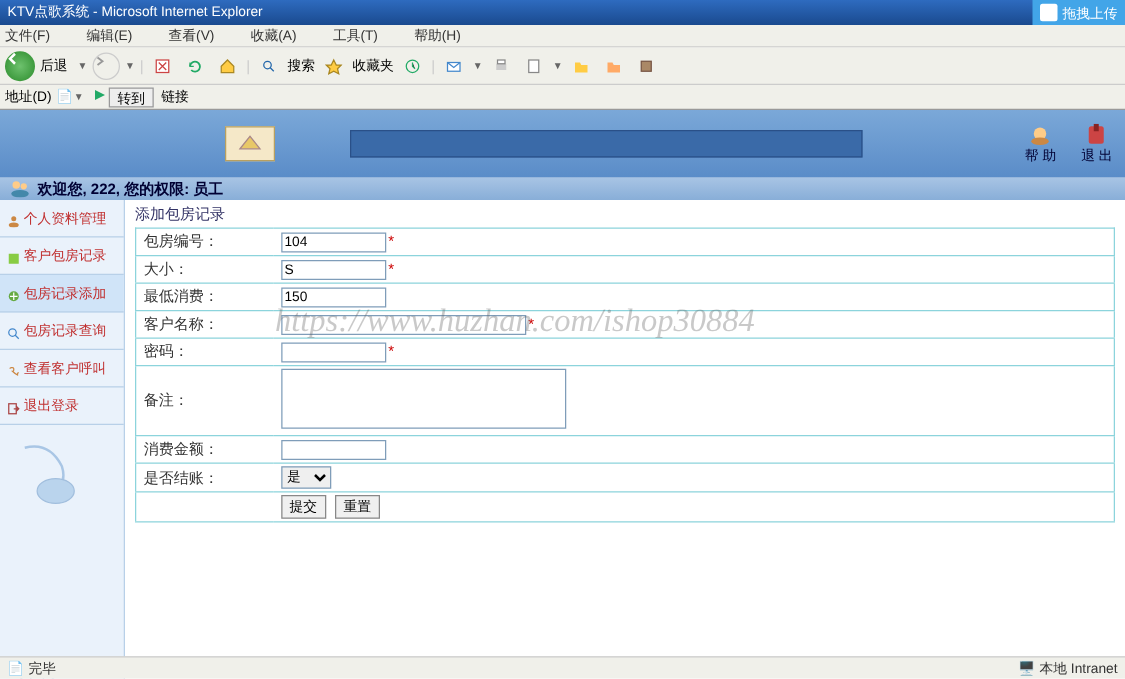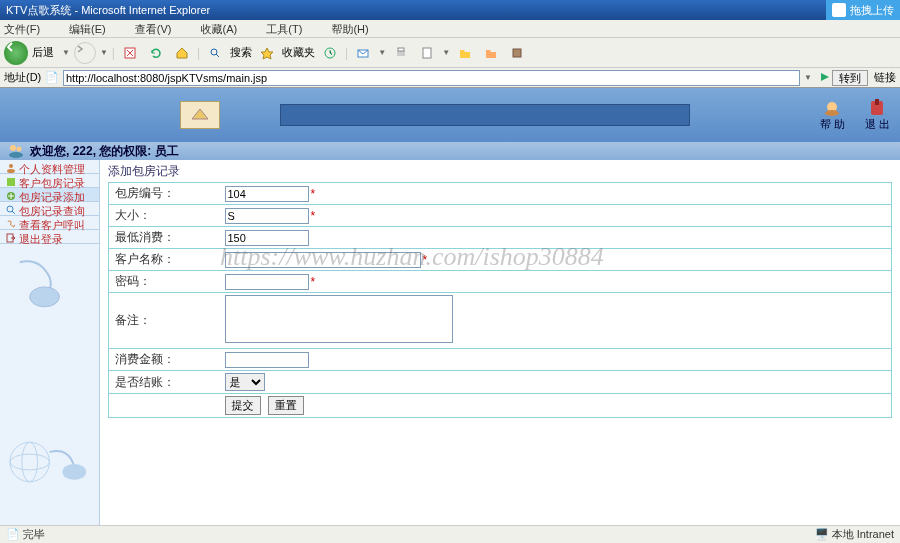--- a/index.html
+++ b/index.html
@@ -26,21 +26,21 @@
 .banner-link .ico { width: 24px; height: 18px; margin: 0 auto; }
 
 
 .welcome { background: linear-gradient(#a8c4e4, #88aed8); height: 18px; line-height: 18px; padding: 0 8px; color: #003; font-size: 12px; font-weight: bold; display: flex; align-items: center; gap: 6px; }
 .welcome .usr-ico { width: 16px; height: 14px; }
 
 
 .main { display: flex; height: calc(100% - 20px - 18px - 30px - 20px - 36px - 18px - 18px); }
 .sidebar { width: 100px; background: #eaf2fb; border-right: 1px solid #b8d0e8; }
 .side-hdr { background: linear-gradient(#4a8ad8, #2a6ab8); color: #fff; text-align: center; height: 22px; line-height: 22px; font-size: 12px; font-weight: bold; border: 1px solid #2a5a98; }
-.side-item { height: 14px; line-height: 18px; padding: 0 6px; border-bottom: 1px solid #b8d0e8; color: #c03030; font-size: 11px; display: flex; align-items: flex-start; gap: 3px; cursor: pointer; }
+.side-item { height: 30px; line-height: 18px; padding: 0 6px; border-bottom: 1px solid #b8d0e8; color: #c03030; font-size: 11px; display: flex; align-items: center; gap: 3px; cursor: pointer; }
 .side-item.active { background: #d0e4f8; }
 .side-item .si-ico { width: 10px; height: 10px; }
 .side-deco { margin-top: 8px; height: 60px; position: relative; }
 .side-deco svg { width: 100%; height: 100%; opacity: 0.5; }
 
 
 .content { flex: 1; padding: 0; }
 .content-title { height: 22px; line-height: 22px; padding: 0 8px; color: #336; font-size: 12px; }
 .form-tbl { width: calc(100% - 16px); margin: 0 8px; border-collapse: collapse; border: 1px solid #8cd4dc; padding-left: 30px; }
 .form-tbl tr { border-bottom: 1px solid #8cd4dc; }
@@ -169,21 +169,20 @@
   <span class="tb-btn">
       <svg width="14" height="14">
         <rect x="3" y="3" width="8" height="8" fill="#a86" stroke="#754"></rect>
       </svg>
     </span>
 </div>
 
 <div class="addrbar">
   <span>地址(D)</span>
   <span style="margin-left:4px">📄</span>
-  <input type="text" value="http://localhost:8080/jspKTVsms/main.jsp" style="">
   <span style="font-size:8px;color:#666;margin-right:6px">▼</span>
   <span><svg width="14" height="14">
         <path d="M3 3 L11 7 L3 11 Z" fill="#2a6"></path>
       </svg></span>
   <span class="go-btn">转到</span>
   <span style="margin-left:6px">链接</span>
 </div>
 
 <div class="banner">
   <div class="banner-logo">

